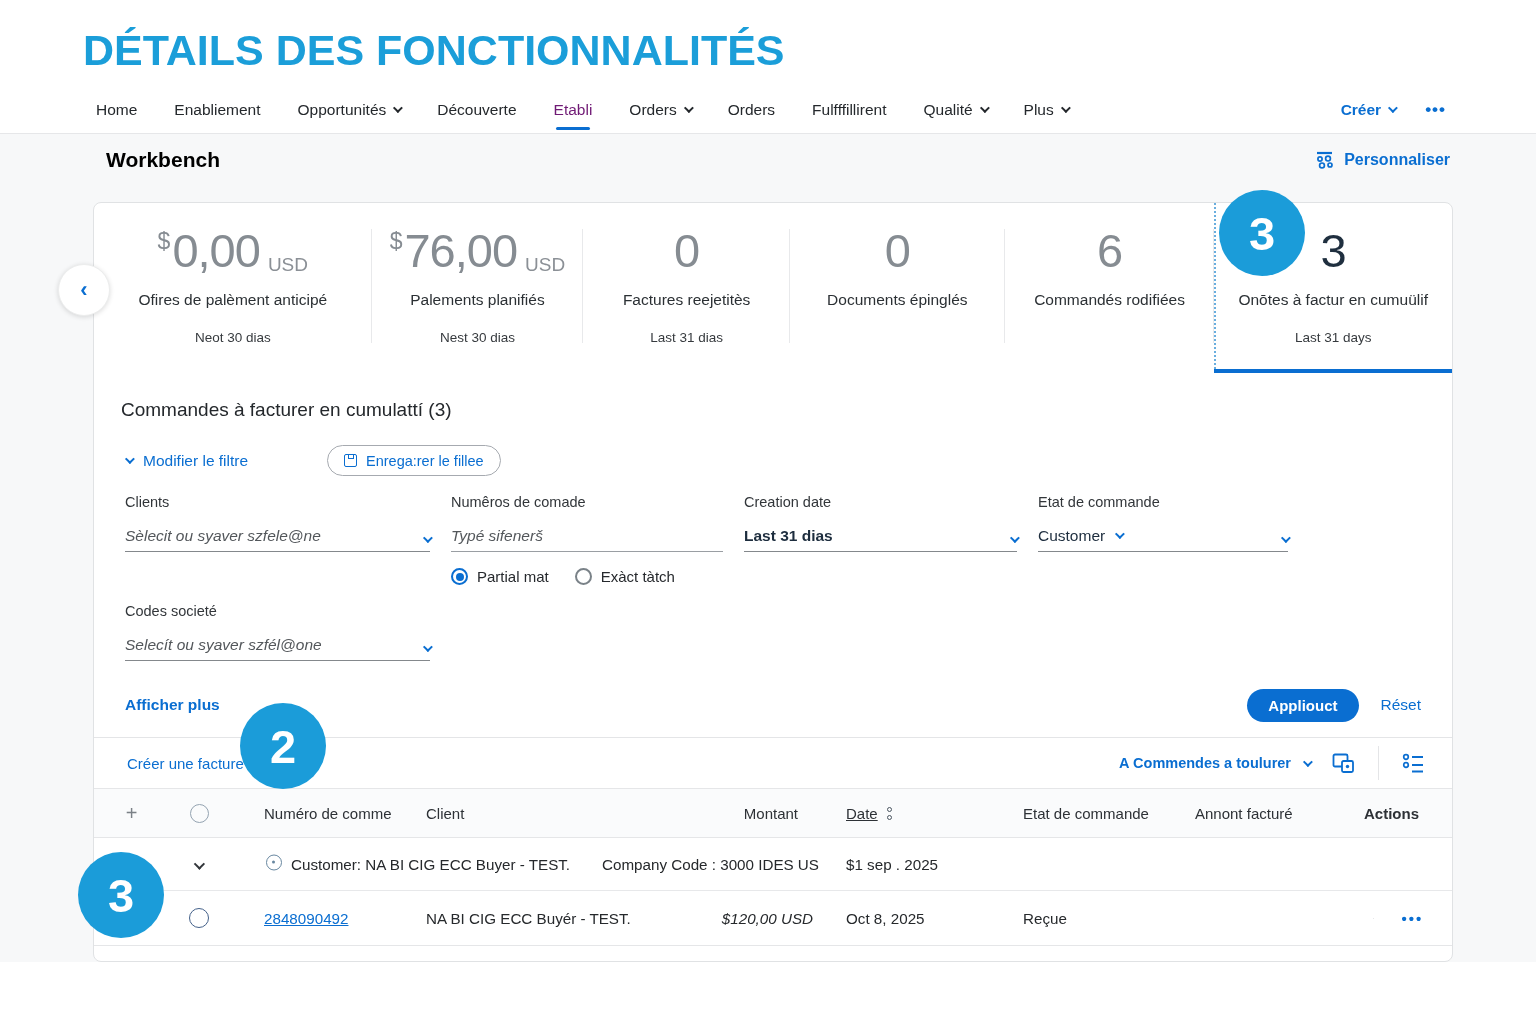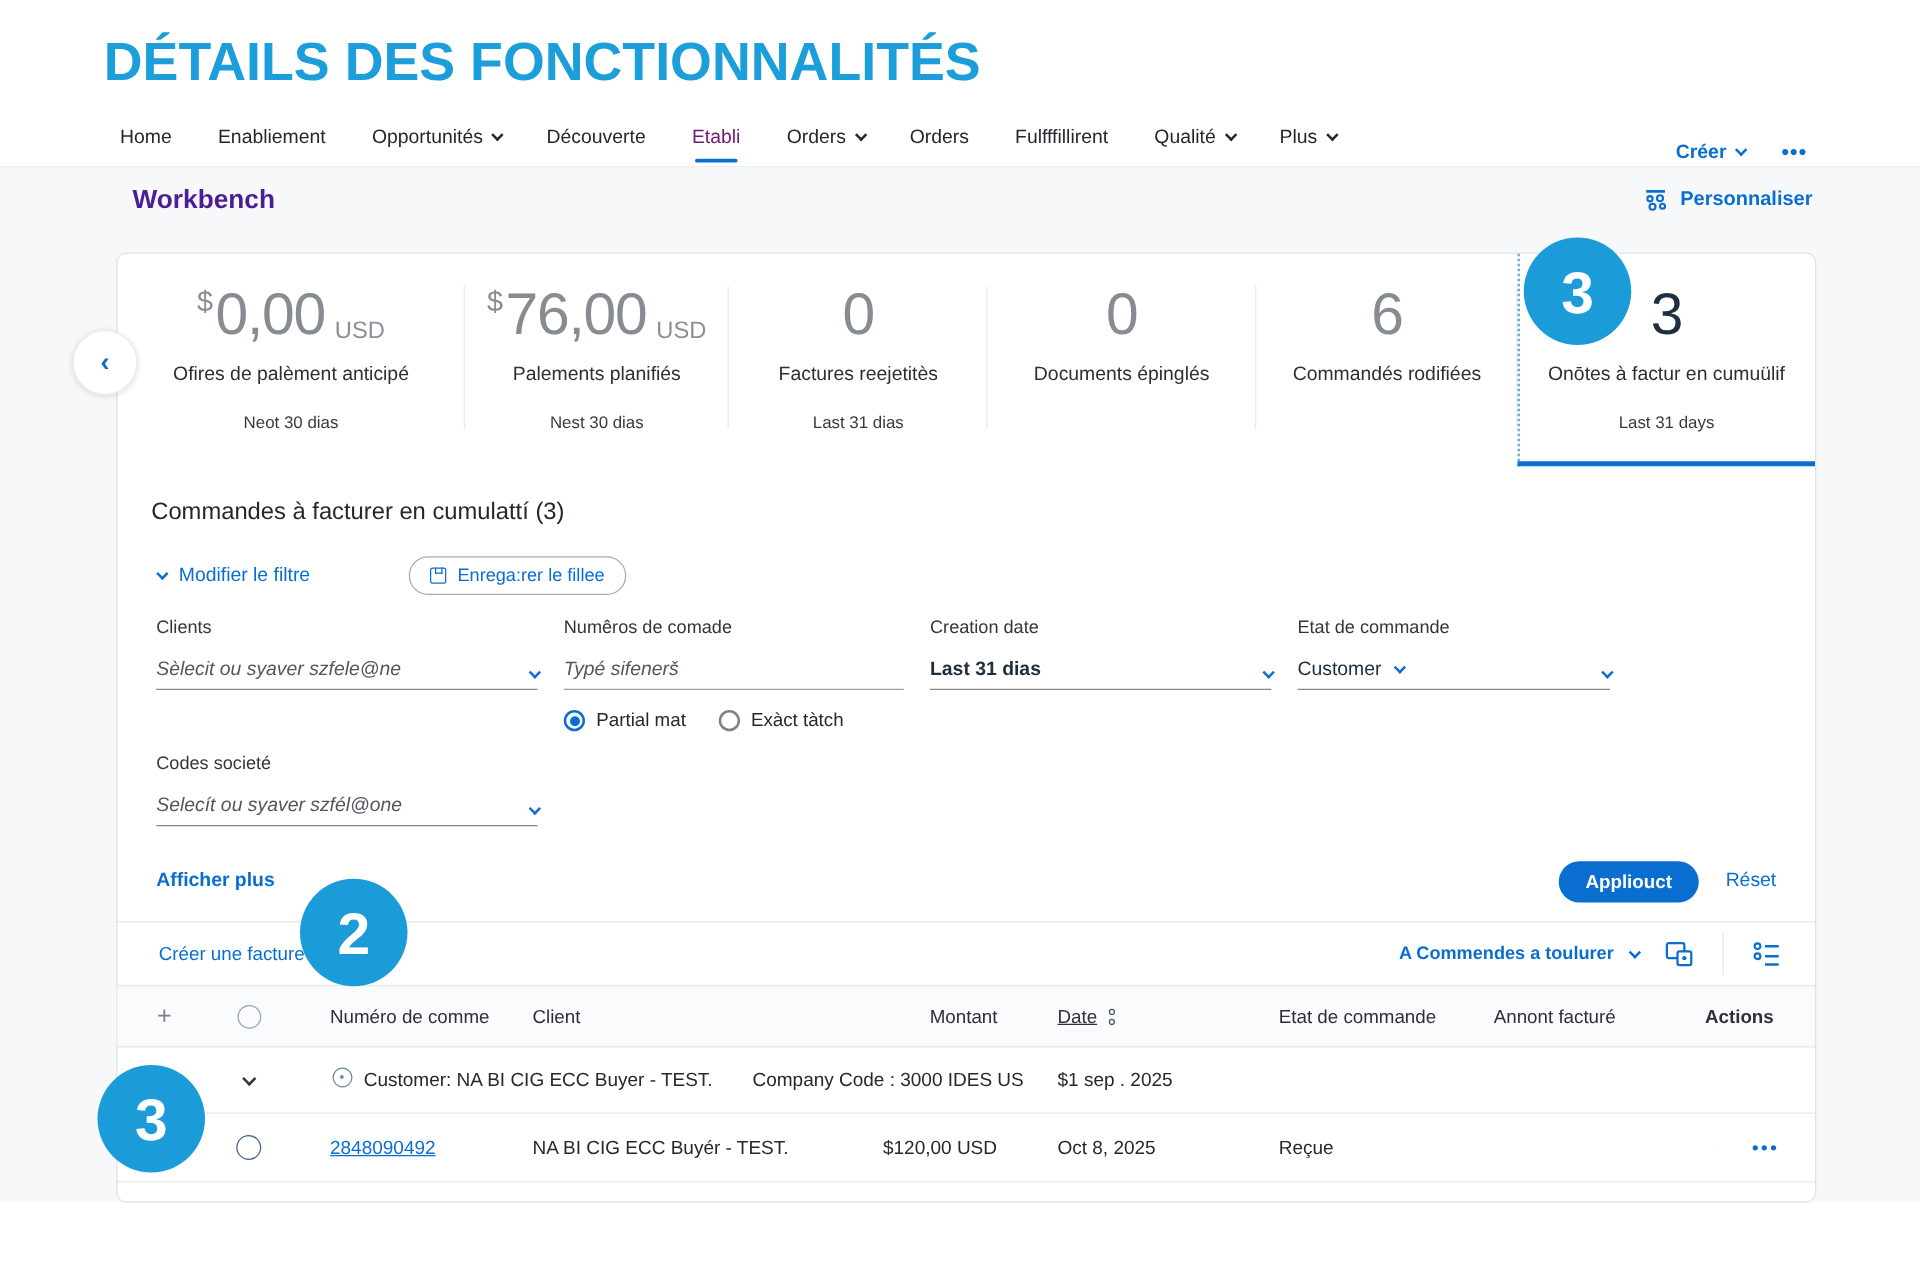--- a/index.html
+++ b/index.html
@@ -9,31 +9,31 @@
 
   
   .page-title { position:absolute; left:83px; top:26px; font-size:43px; font-weight:800; letter-spacing:0px; color:#1b9ed9; }
 
   
   .topnav { position:absolute; left:0; right:0; top:86px; height:48px; background:#fff; border-bottom:1px solid #e6e7e9; display:flex; align-items:center; padding-left:96px; }
   .nav-left { display:flex; align-items:center; gap:37px; height:100%; }
   .nav-item { position:relative; display:flex; align-items:center; gap:7px; height:100%; font-size:15.5px; color:#24282c; cursor:pointer; white-space:nowrap; }
   .nav-item.active { color:#701a75; }
   .nav-item.active::after { content:""; position:absolute; left:2px; right:2px; bottom:3px; height:3px; background:#0a6ed1; border-radius:2px; }
-  .nav-right { position:absolute; right:90px; top:12px; height:100%; display:flex; align-items:center; gap:30px; }
+  .nav-right { position:absolute; right:90px; top:0; height:100%; display:flex; align-items:center; gap:30px; }
   .nav-right .nav-item { color:#0a6ed1; font-weight:700; }
   .nav-more { font-size:17px; letter-spacing:1px; color:#0a6ed1; font-weight:700; cursor:pointer; }
 
   .chev { display:inline-block; width:7px; height:7px; border-right:2px solid currentColor; border-bottom:2px solid currentColor; transform:rotate(45deg) translateY(-2px); }
 
   
   .content-band { position:absolute; left:0; right:0; top:134px; height:828px; background:#f7f8f9; }
   .bottom-strip { position:absolute; left:0; right:0; top:962px; bottom:0; background:#fff; }
 
-  .workbench-title { position:absolute; left:106px; top:148px; font-size:21px; font-weight:700; color:#4c1d95; }
+  .workbench-title { position:absolute; left:106px; top:148px; font-size:21px; font-weight:700; color:#000000; }
   .personalize { position:absolute; right:86px; top:151px; display:flex; align-items:center; gap:9px; color:#0a6ed1; font-size:16px; font-weight:700; cursor:pointer; }
 
   
   .main-card { position:absolute; left:93px; top:202px; width:1360px; height:760px; background:#fff; border:1px solid #e0e2e4; border-radius:8px; }
 
   
   .kpi-row { display:flex; height:170px; }
   .kpi-tile { position:relative; display:flex; flex-direction:column; align-items:center; padding-top:20px; cursor:pointer; }
   .kpi-tile:not(:last-child)::after { content:""; position:absolute; right:0; top:26px; bottom:30px; width:1px; background:#e8e9eb; }
   .kpi-tile.active::before { content:""; position:absolute; left:0; top:0; bottom:0; border-left:2px dotted #6aaede; }
@@ -103,21 +103,21 @@
   .group-row > span { position:absolute; top:50%; transform:translateY(-50%); white-space:nowrap; }
   .g-chev { left:100px; } 
   .g-chev .chev { border-color:#32363a; width:8px; height:8px; }
   .g-icon { left:172px; }
   .dot-circle { display:inline-block; width:16px; height:16px; border:1.5px solid #6887a0; border-radius:50%; position:relative; }
   .dot-circle::after { content:""; position:absolute; left:5px; top:5px; width:3px; height:3px; border-radius:50%; background:#6887a0; }
   .g-customer { left:197px; } .g-company { left:508px; } .g-date { left:752px; }
 
   .data-row { height:55px; border-bottom:1px solid #e5e6e8; font-size:15.2px; color:#26292c; }
   .order-link { color:#0a6ed1; text-decoration:underline; cursor:pointer; }
-  .amount-cell { text-align:center; }
+  .amount-cell { text-align:right;font-style:italic; }
   .actions-cell { position:relative; text-align:center; padding-left:42px; }
   .actions-cell::before { content:""; position:absolute; left:42px; top:8px; bottom:8px; width:1px; background:#e6e7e9; }
   .ellipsis { color:#0a6ed1; font-weight:700; font-size:15px; letter-spacing:2px; cursor:pointer; }
 
   
   .carousel-left { position:absolute; left:58px; top:264px; width:52px; height:52px; background:#fff; border:1px solid #eceded; border-radius:50%; box-shadow:0 1px 5px rgba(0,0,0,.14); display:flex; align-items:center; justify-content:center; color:#0a6ed1; font-size:22px; font-weight:700; cursor:pointer; z-index:5; }
   .anno { position:absolute; width:86px; height:86px; border-radius:50%; background:#1b9cd9; color:#fff; font-size:47px; font-weight:700; display:flex; align-items:center; justify-content:center; z-index:20; }
   .anno-1 { left:1219px; top:190px; }
   .anno-2 { left:240px; top:703px; }
   .anno-3 { left:78px; top:852px; }

